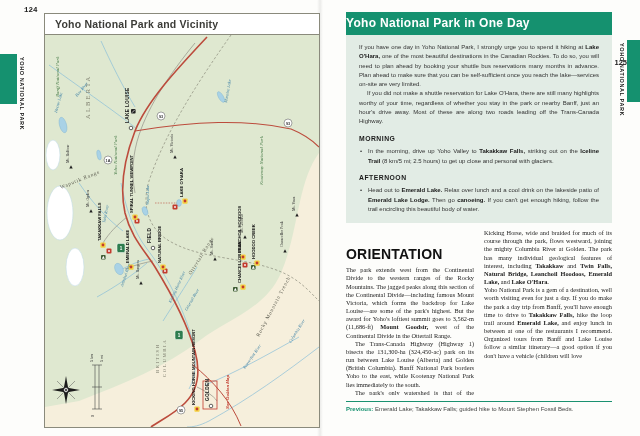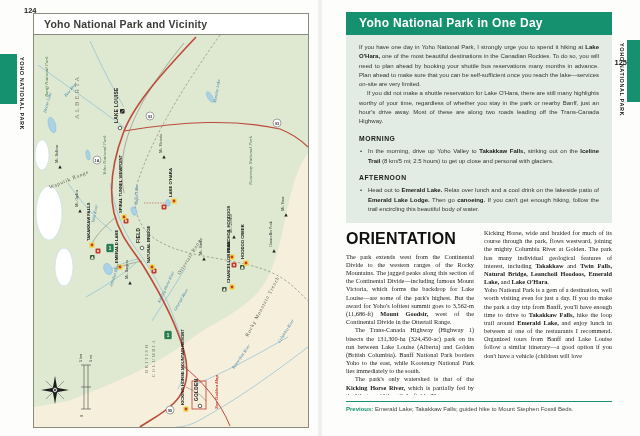--- a/index.html
+++ b/index.html
@@ -2,64 +2,64 @@
 <html><head>
 <meta charset="utf-8">
 <style>
   html,body{margin:0;padding:0;}
   body{width:640px;height:436px;position:relative;background:#fdfdfb;
        font-family:"Liberation Sans",sans-serif;overflow:hidden;}
   .seam{position:absolute;left:317px;top:0;width:6px;height:436px;
         background:linear-gradient(90deg,rgba(0,0,0,0) 0%,rgba(0,0,0,.07) 50%,rgba(0,0,0,0) 100%);}
   
   .pagenum{position:absolute;font-weight:bold;font-size:7.5px;color:#222;}
-  .pn-left{left:24px;top:6px;}
+  .pn-left{left:24px;top:6px;font-family:Liberation Mono, monospace;}
   .pn-right{right:13px;top:10px;margin-top:48px;}
   .tab{position:absolute;background:#15916F;}
   .tab-left{left:0;top:54px;width:17px;height:50px;}
   .tab-right{right:0;top:40px;width:13px;height:62px;}
   .tabtext{position:absolute;writing-mode:vertical-rl;font-size:5.5px;font-weight:bold;
            letter-spacing:.6px;color:#111;}
   .tt-left{left:19px;top:57px;}
   .tt-right{right:15px;top:43px;}
-  .map-frame{position:absolute;left:33px;top:13px;width:276px;height:415px;
+  .map-frame{position:absolute;left:44px;top:13px;width:276px;height:415px;
              border:1px solid #8a8a7c;background:#8b5cf6;box-sizing:border-box;}
   .map-title{height:20px;background:#fff;border-bottom:1px solid #8a8a7c;
              font-weight:bold;font-size:10.5px;color:#3c3c38;line-height:20px;
              padding-left:10px;letter-spacing:.2px;}
   
   .ml-region{font-family:"Liberation Serif",serif;font-size:6.5px;letter-spacing:2.2px;fill:#7a7a6a;}
   .ml-region2{font-family:"Liberation Serif",serif;font-size:4.8px;letter-spacing:1.6px;fill:#7a7a6a;}
   .ml-park{font-family:"Liberation Serif",serif;font-style:italic;font-size:5px;fill:#4a7d4a;}
   .ml-range{font-family:"Liberation Serif",serif;font-size:5.2px;letter-spacing:.8px;fill:#5c5c50;}
   .ml-town{font-family:"Liberation Sans",sans-serif;font-weight:bold;font-size:4.8px;fill:#1a1a1a;letter-spacing:.3px;}
   .ml-sight{font-family:"Liberation Sans",sans-serif;font-weight:bold;font-size:4.2px;fill:#111;}
   .ml-peak{font-family:"Liberation Serif",serif;font-size:3.9px;fill:#333;}
   .ml-water{font-family:"Liberation Serif",serif;font-style:italic;font-size:4.2px;fill:#3e80a6;}
   .ml-note{font-family:"Liberation Sans",sans-serif;font-style:italic;font-weight:bold;font-size:4.4px;fill:#c23b2e;}
   .ml-scale{font-family:"Liberation Sans",sans-serif;font-size:3.8px;fill:#333;}
   .ml-shield{font-family:"Liberation Sans",sans-serif;font-weight:bold;text-anchor:middle;}
   
   .rp{position:absolute;left:346px;top:0;width:266px;height:436px;}
   .day-header{position:absolute;left:0;top:12px;width:100%;height:23px;background:#15916F;
-              color:#fff;font-weight:bold;font-size:12px;line-height:23px;padding-left:13px;
+              color:#fff;font-weight:bold;font-size:12px;line-height:23px;
               letter-spacing:.3px;box-sizing:border-box;}
   .day-box{position:absolute;left:0;top:35px;width:100%;height:188px;background:#e2ece5;
            box-sizing:border-box;padding:8px 13px;font-size:6px;line-height:1.55;
            color:#333;text-align:justify;overflow:hidden;}
   .day-box p{margin:0;}
   .day-box p.ind{text-indent:8px;}
   .day-box h4{margin:7px 0 3px;font-size:6.8px;letter-spacing:.5px;color:#1a1a1a;}
   .bullet{position:relative;padding-left:9px;margin:0;}
   .bullet .bm{position:absolute;left:1px;top:0;}
   .b{font-weight:bold;color:#1a1a1a;}
   .cols{position:absolute;left:0;top:229px;width:100%;height:166px;display:flex;gap:10px;overflow:hidden;}
   .col{width:128px;font-family:"Liberation Serif",serif;font-size:6.3px;line-height:1.3;
        color:#222;text-align:justify;}
-  .col h3{margin:0 0 3px;font-family:"Liberation Sans",sans-serif;font-size:16px;
+  .col h3{margin:16px 0 3px;font-family:"Liberation Sans",sans-serif;font-size:14px;
           letter-spacing:.2px;color:#111;}
   .col h3.mt{margin-top:5px;}
   .col p{margin:0;text-indent:9px;}
   .col p.first{text-indent:0;}
   .foot-rule{position:absolute;left:0;top:401px;width:100%;height:1px;background:#1a9170;}
   .footnote{position:absolute;left:0;top:406px;width:100%;font-size:6px;color:#444;}
   .footnote .lbl{color:#15916F;font-weight:bold;}
 </style>
 </head>
 <body>

